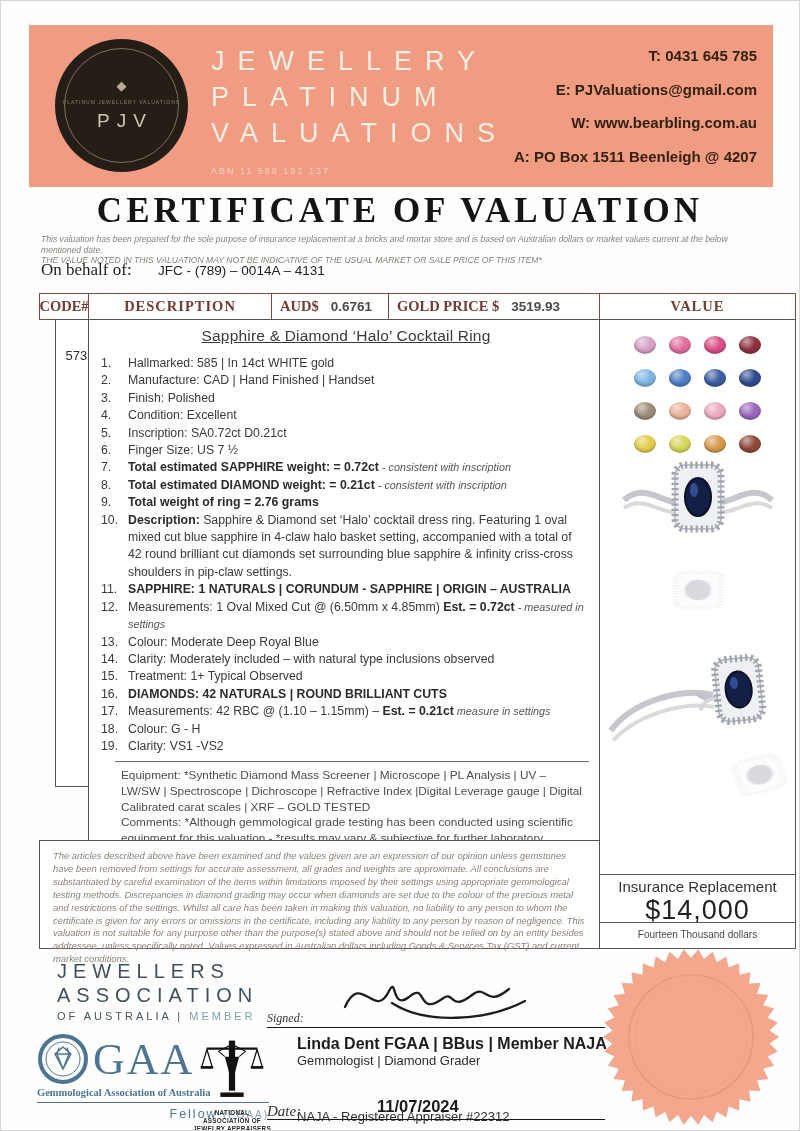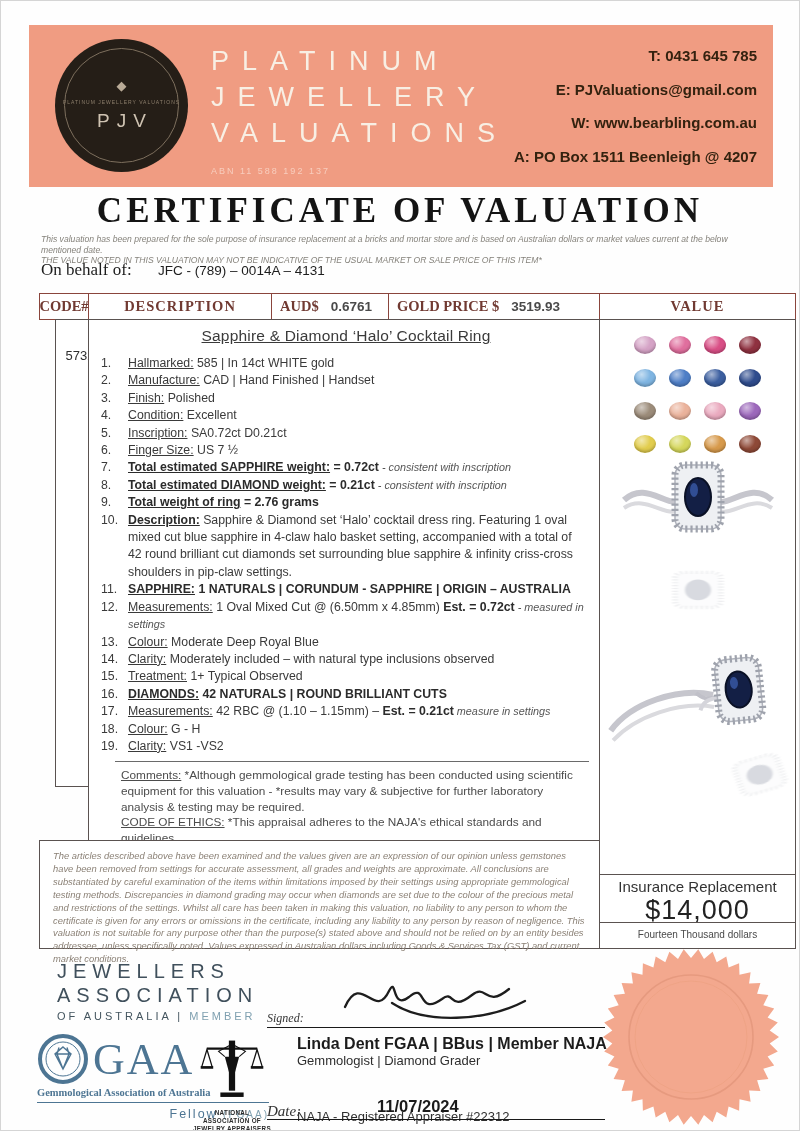--- a/index.html
+++ b/index.html
@@ -47,21 +47,21 @@
   .b-value { left:560px; top:26px;  width:197px; height:556px; }
   .b-legal { left:0;     top:547px; width:561px; height:109px; padding:9px 13px; }
   .b-ins   { left:560px; top:581px; width:197px; height:49px;  text-align:center; }
   .b-words { left:560px; top:629px; width:197px; height:27px;  text-align:center; font-size:10px; color:#4a4a4a; padding-top:6px; }
 
   .ring-title { text-align:center; font-size:15.5px; color:#3a3a3a; text-decoration:underline; margin:2px 0 10px 0; letter-spacing:0.2px; }
   ol.specs { list-style:none; }
   ol.specs li { display:flex; line-height:17.4px; }
   ol.specs .num { width:27px; flex:none; }
   ol.specs .body { flex:1; padding-right:4px; }
-  .lbl { text-decoration:underline; }
+  .lbl { }
   .b { font-weight:bold; color:#2b2b2b; }
   .strongpart { font-weight:bold; color:#2b2b2b; }
   .notepart { font-style:italic; font-size:10.8px; color:#555; }
   .equip { margin:6px 2px 0 14px; border-top:1.5px solid #6a6a6a; border-bottom:1.5px solid #6a6a6a;
     padding:6px 6px 8px 6px; font-size:11.8px; line-height:15.6px; color:#4c4c4c; }
   .equip .lbl { color:#4c4c4c; }
   .ethics-link { color:#4a90d9; text-decoration:underline; cursor:pointer; }
 
   
   .gem-grid { position:absolute; left:34px; top:16px; width:130px; display:grid;
@@ -115,22 +115,22 @@
 <div class="page">
 
   <div class="banner" style="background: rgb(240, 156, 130);">
     <div class="logo-circle">
       <span class="logo-diamond">◆</span>
       <span class="logo-ring-text">PLATINUM JEWELLERY VALUATIONS</span>
       <span class="logo-monogram">PJV</span>
     </div>
     <div class="brand">
 
-    <div class="brand-line">PLATINUM</div>
-        <div class="brand-line">JEWELLERY</div>
+    <div class="brand-line">JEWELLERY</div>
+        <div class="brand-line">PLATINUM</div>
         <div class="brand-line">VALUATIONS</div>
       </div>
     <div class="brand" style="top:132px;">
       <div class="abn">ABN 11 588 192 137</div>
     </div>
     <div class="contacts">
 
     <div class="contact-line">T: 0431 645 785</div>
         <div class="contact-line">E: PJValuations@gmail.com</div>
         <div class="contact-line">W: www.bearbling.com.au</div>
@@ -296,20 +296,21 @@
           </li>
 
           <li>
             <span class="num">19.</span>
             <span class="body">
               <span class="lbl">Clarity:</span><span> VS1 -VS2</span><span class="strongpart"></span><span class="notepart"></span>
             </span>
           </li>
         </ol>
       <div class="equip">
+        <div><span class="lbl">Equipment:</span><span> *Synthetic Diamond Mass Screener | Microscope | PL Analysis | UV – LW/SW | Spectroscope | Dichroscope | Refractive Index |Digital Leverage gauge | Digital Calibrated carat scales | XRF – GOLD TESTED</span></div>
         <div><span class="lbl">Comments:</span><span> *Although gemmological grade testing has been conducted using scientific equipment for this valuation - *results may vary &amp; subjective for further laboratory analysis &amp; testing may be required.</span></div>
         <div><span class="lbl">CODE OF ETHICS:</span><span> *This appraisal adheres to the NAJA's ethical standards and guidelines</span></div>
         <div><a class="ethics-link">www.najaappraiser.com</a></div>
       </div>
     </div>
 
     <div class="cell b-value">
       <div class="gem-grid">
 
       <span class="gem" style="background-color: rgb(213, 163, 198);"></span>

